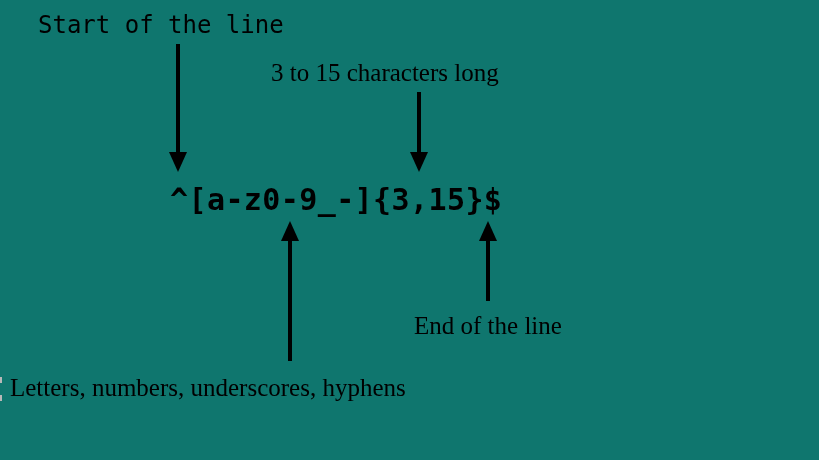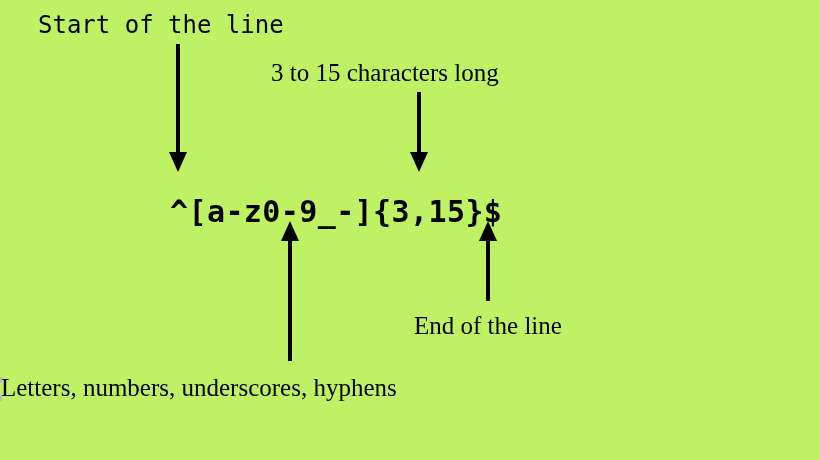--- a/index.html
+++ b/index.html
@@ -4,21 +4,21 @@
 <style>
   html, body {
     margin: 0;
     padding: 0;
     background: #ffffff;
   }
   .canvas {
     position: relative;
     width: 819px;
     height: 460px;
-    background: #bef264;
+    background: #0f766e;
     overflow: hidden;
     font-family: "DejaVu Sans", sans-serif;
     color: #000000;
   }
   .label {
     position: absolute;
     white-space: nowrap;
     line-height: 1;
     font-size: 25px;
     color: #000000;
@@ -27,33 +27,33 @@
     font-family: "DejaVu Sans Mono", monospace;
     font-size: 24px;
   }
   .label-sans {
     font-family: Liberation Serif, serif;
     font-size: 25px;
   }
   .regex {
     position: absolute;
     left: 170px;
-    top: 197px;
+    top: 185px;
     font-family: "DejaVu Sans Mono", monospace;
     font-weight: bold;
     font-size: 30px;
     line-height: 1;
     letter-spacing: 0.4px;
     white-space: nowrap;
     color: #000000;
   }
   .pos-start-label  { left: 38px;  top: 13px;  }
   .pos-quant-label  { left: 271px; top: 60px;  }
   .pos-end-label    { left: 414px; top: 313px; }
-  .pos-class-label  { left: 1px;  top: 375px; }
+  .pos-class-label  { left: 10px;  top: 375px; }
   .arrow-layer {
     position: absolute;
     left: 0;
     top: 0;
     width: 819px;
     height: 460px;
     pointer-events: none;
   }
   .edge-artifact {
     position: absolute;

